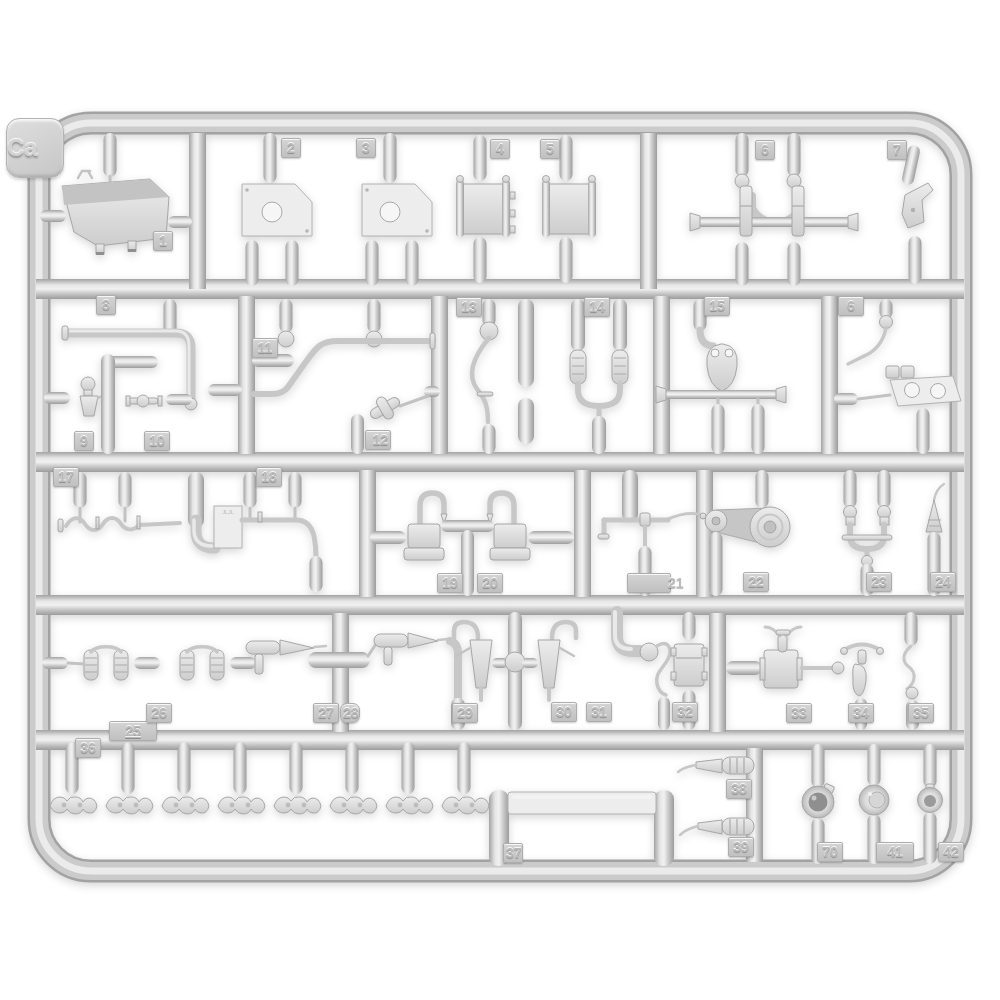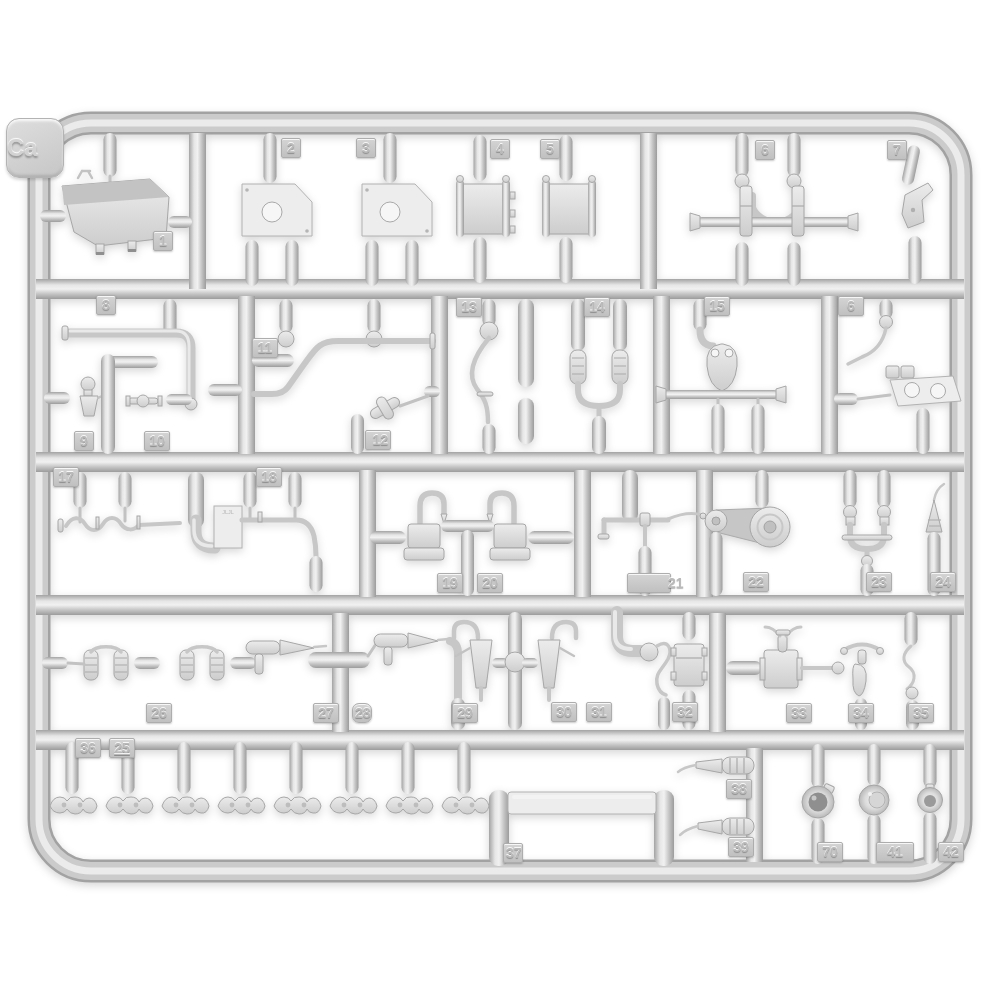--- a/index.html
+++ b/index.html
@@ -512,24 +512,24 @@
       <div class="tab" style="left: 704px; top: 296px; width: 26px;">15</div>
       <div class="tab" style="left: 838px; top: 296px; width: 26px;">6</div>
       <div class="tab" style="left: 53px; top: 467px; width: 26px;">17</div>
       <div class="tab" style="left: 256px; top: 467px; width: 26px;">18</div>
       <div class="tab" style="left: 437px; top: 573px; width: 26px;">19</div>
       <div class="tab" style="left: 477px; top: 573px; width: 26px;">20</div>
       <div class="tab" style="left: 627px; top: 573px; width: 26px; padding-left: 40px;">21</div>
       <div class="tab" style="left: 743px; top: 572px; width: 26px;">22</div>
       <div class="tab" style="left: 866px; top: 572px; width: 26px;">23</div>
       <div class="tab" style="left: 930px; top: 572px; width: 26px;">24</div>
-      <div class="tab" style="left: 109px; top: 738px; width: 26px; text-decoration: underline;">25</div>
+      <div class="tab" style="left: 109px; top: 721px; width: 48px; text-decoration: underline;">25</div>
       <div class="tab" style="left: 146px; top: 703px; width: 26px;">26</div>
       <div class="tab" style="left: 313px; top: 703px; width: 26px;">27</div>
-      <div class="tab" style="left: 352px; top: 703px; width: 16px; border-radius: 7px;">28</div>
+      <div class="tab" style="left: 340px; top: 703px; width: 16px; border-radius: 7px;">28</div>
       <div class="tab" style="left: 452px; top: 703px; width: 26px;">29</div>
       <div class="tab" style="left: 551px; top: 702px; width: 26px;">30</div>
       <div class="tab" style="left: 586px; top: 702px; width: 26px;">31</div>
       <div class="tab" style="left: 672px; top: 702px; width: 26px;">32</div>
       <div class="tab" style="left: 786px; top: 703px; width: 26px;">33</div>
       <div class="tab" style="left: 848px; top: 703px; width: 26px;">34</div>
       <div class="tab" style="left: 908px; top: 703px; width: 26px;">35</div>
       <div class="tab" style="left: 75px; top: 738px; width: 26px;">36</div>
       <div class="tab" style="left: 503px; top: 843px; width: 16px;">37</div>
       <div class="tab" style="left: 726px; top: 779px; width: 26px;">38</div>

